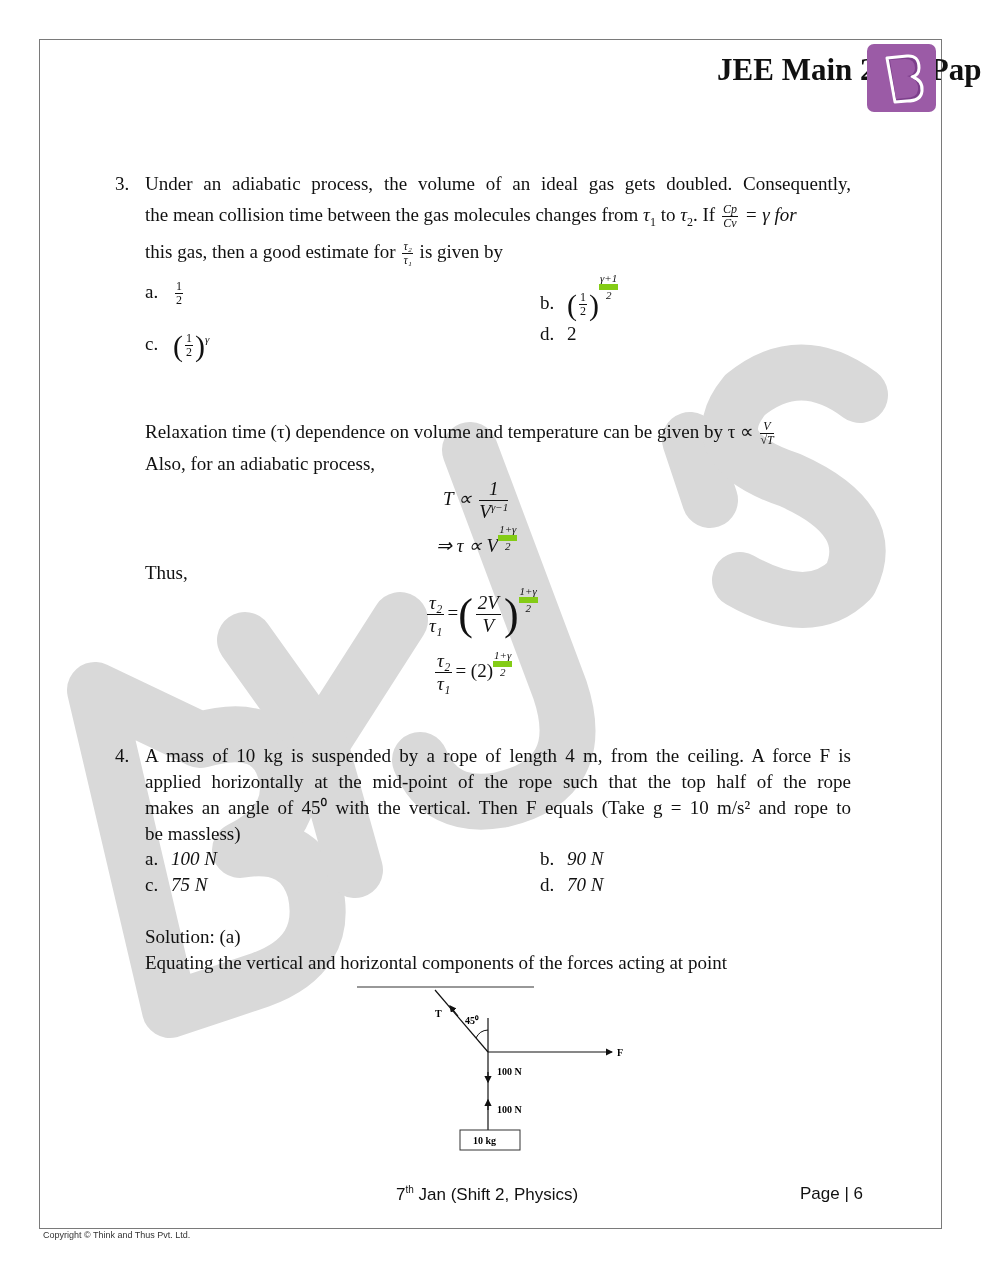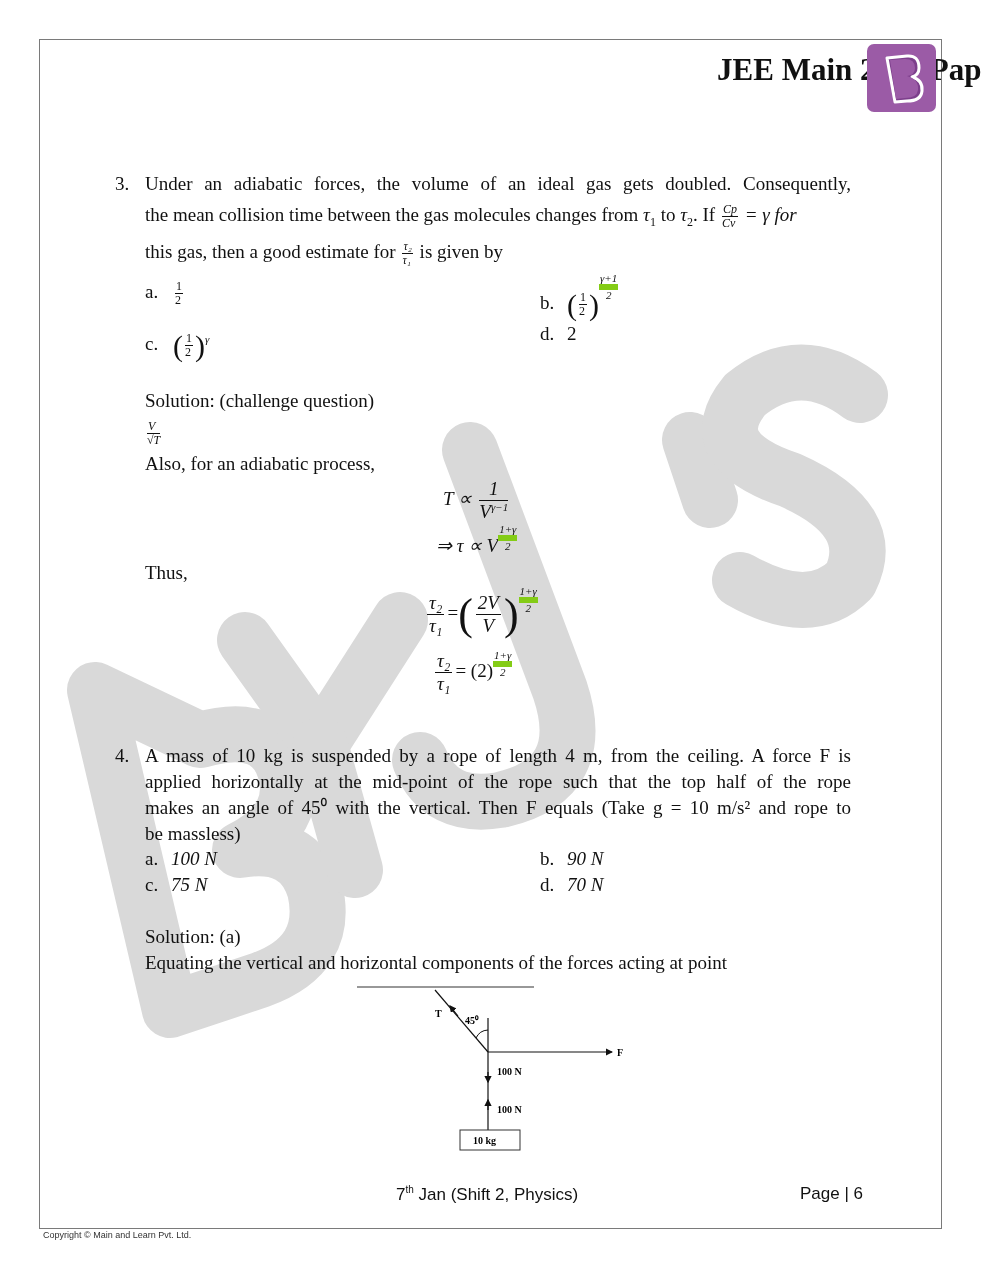--- a/index.html
+++ b/index.html
@@ -8,21 +8,21 @@
   .page-border { position:absolute; left:39px; top:39px; width:903px; height:1190px;
                  border:1px solid #7a7a7a; box-sizing:border-box; }
   .watermark { position:absolute; left:0; top:0; width:981px; height:1269px; pointer-events:none; }
   .title { position:absolute; left:0; width:966px; top:52px; text-align:right;
            font-family:"Liberation Serif", serif; font-weight:bold; font-size:31px; color:#111;padding-left:43px; }
   .logo { position:absolute; left:867px; top:44px; width:69px; height:68px; border-radius:7px; background:#9b5ba6; }
   .content { position:absolute; left:0; top:0; width:981px; height:1269px; font-family:"Liberation Serif", serif;
              font-size:19px; line-height:31px; }
   .abs { position:absolute; white-space:nowrap; }
   .it { font-style:italic; }
-  .frac { display:inline-block; vertical-align:middle; text-align:left; font-size:12px; line-height:13px; margin:0 2px; }
+  .frac { display:inline-block; vertical-align:middle; text-align:center; font-size:12px; line-height:13px; margin:0 2px; }
   .frac .num { display:block; border-bottom:1px solid #111; padding:0 1px; }
   .frac .den { display:block; }
   .sup { font-size:11px; vertical-align:super; line-height:0; }
   .sub { font-size:12px; vertical-align:sub; line-height:0; }
   .paren { font-size:30px; vertical-align:middle; line-height:0; font-weight:200; }
   .bigfrac { display:inline-block; vertical-align:middle; text-align:center; font-size:19px; line-height:22px; margin:0 3px; }
   .bigfrac .num { display:block; border-bottom:1px solid #111; padding:0 2px; }
   .bigfrac .den { display:block; }
   .smfrac { display:inline-block; vertical-align:top; text-align:center; font-size:11px; line-height:11px; }
   .smfrac .num { display:block; border-bottom:6px solid #84cc16; padding:0 1px; }
@@ -59,21 +59,21 @@
 <div class="logo">
   <svg width="69" height="68" viewBox="0 0 69 68">
     <path d="M20 14 L40 12 Q52 11 52 24 Q52 31 45 33 Q56 36 55 47 Q54 57 40 57 L28 58 Z" fill="#7d3f8c" stroke="#ffffff" stroke-width="3" stroke-linejoin="round"></path>
     <path d="M23 16 L38 15 Q48 15 48 24 Q48 31 40 32 Q52 35 51 46 Q50 54 38 54 L29 55 Z" fill="#9b5ba6"></path>
   </svg>
 </div>
 
 <div class="content">
 
   <span class="abs" style="left:115px; top:168px;">3.</span>
-  <span class="justify" style="top:168px;">Under an adiabatic forces, the volume of an ideal gas gets doubled. Consequently,</span>
+  <span class="justify" style="top:168px;">Under an adiabatic process, the volume of an ideal gas gets doubled. Consequently,</span>
 
   <div class="abs" style="left:145px; top:199px;">
     <span>the mean collision time between the gas molecules changes from</span>
     <span class="it">τ</span><span class="sub">1</span>
     <span>to</span>
     <span class="it">τ</span><span class="sub">2</span><span>. If</span>
     <span class="frac it"><span class="num">Cp</span><span class="den">Cv</span></span>
     <span class="it">= γ for</span>
   </div>
 
@@ -93,22 +93,22 @@
   </div>
   <div class="abs" style="left:145px; top:328px;">
     <span>c.</span>
     <span class="paren" style="margin-left:10px;">(</span><span class="frac"><span class="num">1</span><span class="den">2</span></span><span class="paren">)</span><span class="sup it">γ</span>
   </div>
   <div class="abs" style="left:540px; top:318px;">
     <span>d.</span>
     <span style="margin-left:8px;">2</span>
   </div>
 
-  <span class="abs" style="left:145px; top:385px;">Solution: (challenge question)</span>
   <div class="abs" style="left:145px; top:416px;">
+    <span>Relaxation time (τ) dependence on volume and temperature can be given by τ ∝</span>
     <span class="frac it"><span class="num">V</span><span class="den">√T</span></span>
   </div>
   <span class="abs" style="left:145px; top:448px;">Also, for an adiabatic process,</span>
 
   <div class="abs" style="left:443px; top:478px; line-height:22px;">
     <span class="it">T ∝</span>
     <span class="bigfrac it"><span class="num">1</span><span class="den"><span>V</span><span class="sup">γ−1</span></span></span>
   </div>
   <div class="abs" style="left:436px; top:530px;">
     <span class="it">⇒ τ ∝ V</span><span class="smfrac it" style="margin-top:-6px;"><span class="num">1+γ</span><span class="den">2</span></span>
@@ -166,13 +166,13 @@
   <text x="267" y="76" font-family="Liberation Serif, serif" font-weight="bold" font-size="10">F</text>
   <text x="147" y="95" font-family="Liberation Serif, serif" font-weight="bold" font-size="10">100 N</text>
   <text x="147" y="133" font-family="Liberation Serif, serif" font-weight="bold" font-size="10">100 N</text>
   <text x="123" y="164" font-family="Liberation Serif, serif" font-weight="bold" font-size="10">10 kg</text>
 </svg>
 
 <div class="footer-left">
   <span>7</span><span style="font-size:10px; vertical-align:super;">th</span><span> Jan (Shift 2, Physics)</span>
 </div>
 <div class="footer-right">Page | 6</div>
-<div class="copyright">Copyright © Main and Learn Pvt. Ltd.</div>
+<div class="copyright">Copyright © Think and Thus Pvt. Ltd.</div>
 
 </body></html>

